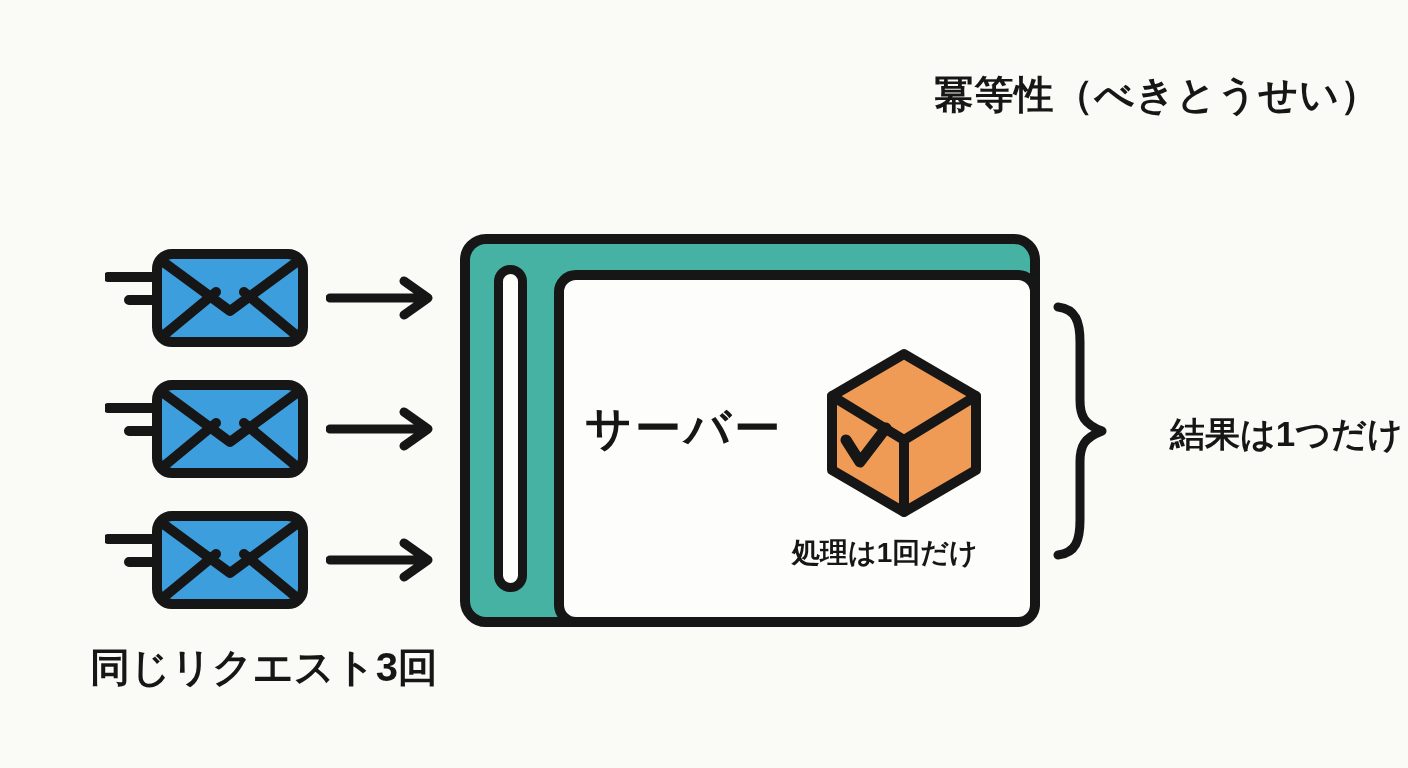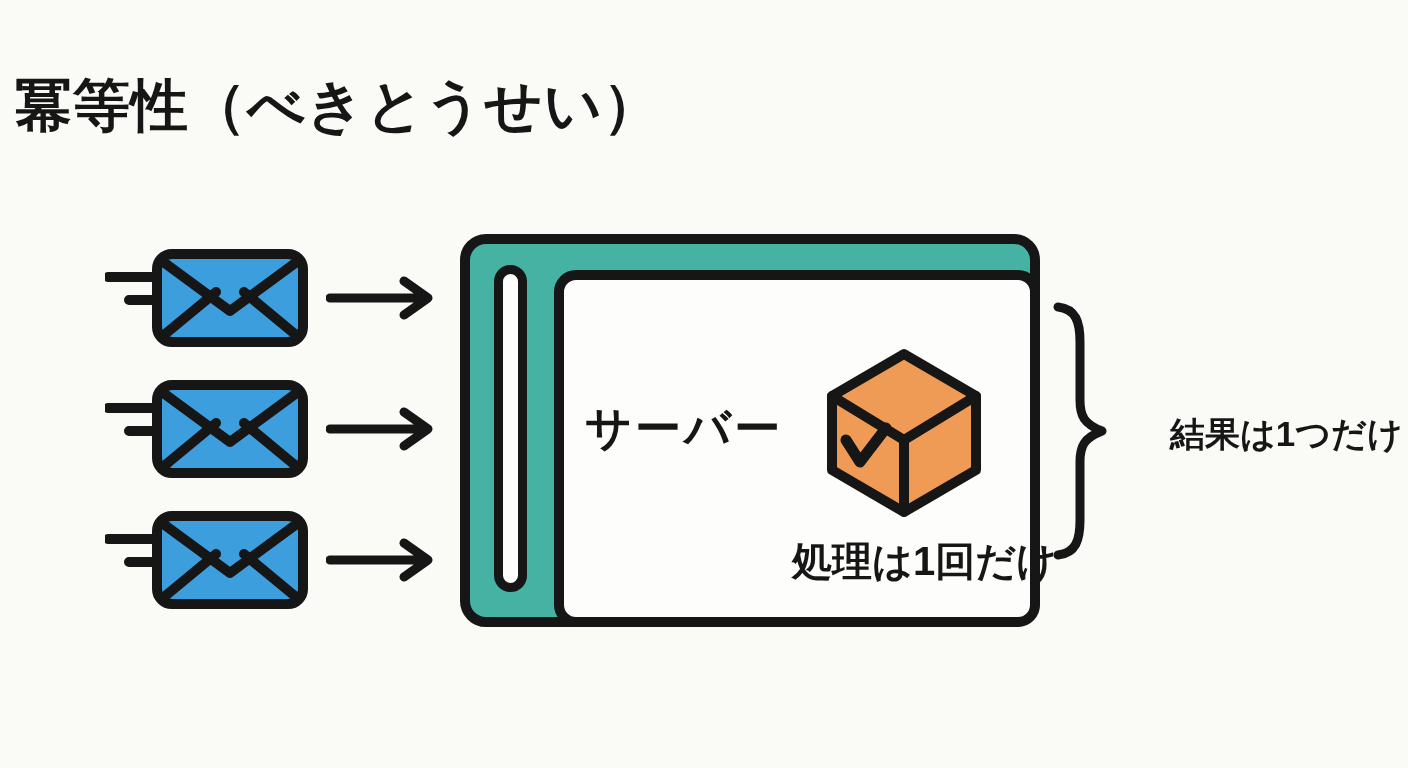--- a/index.html
+++ b/index.html
@@ -12,22 +12,22 @@
   }
   *{margin:0;padding:0;box-sizing:border-box;}
   html,body{background:#fff;}
   .canvas{
     position:relative;width:1408px;height:768px;overflow:hidden;
     background:var(--bg);
     font-family:"Liberation Sans","DejaVu Sans",sans-serif;
     color:var(--outline);
   }
   .title{
-    position:absolute;top:68px;left:0;width:1380px;text-align:left;
-    font-size:57px;font-weight:800;letter-spacing:1px;padding-left:15px;
+    position:absolute;top:68px;left:0;width:1380px;text-align:right;
+    font-size:39px;font-weight:800;letter-spacing:1px;padding-left:15px;
   }
   .request-row{position:absolute;left:105px;width:340px;height:98px;}
   .row-1{top:249px;}
   .row-2{top:380px;}
   .row-3{top:511px;}
   .speed-svg{position:absolute;left:0;top:0;}
   .envelope-svg{position:absolute;left:47px;top:0;}
   .arrow-svg{position:absolute;left:221px;top:27px;}
   .stroke{stroke:var(--outline);fill:none;stroke-linecap:round;stroke-linejoin:round;}
   .envelope-body{fill:var(--blue);stroke:var(--outline);stroke-linejoin:round;}
@@ -46,21 +46,21 @@
     position:absolute;left:24px;top:21px;width:33px;height:327px;
     background:var(--panel);border:9px solid var(--outline);border-radius:18px;
   }
   .server-label{
     position:absolute;left:21px;top:118px;
     font-size:46px;font-weight:800;letter-spacing:3px;white-space:nowrap;
   }
   .cube-svg{position:absolute;left:260px;top:68px;}
   .process-note{
     position:absolute;left:228px;top:254px;
-    font-size:40px;font-weight:800;white-space:nowrap;
+    font-size:28px;font-weight:800;white-space:nowrap;
   }
   .brace-svg{position:absolute;left:1050px;top:302px;}
   .result-label{
     position:absolute;left:1122px;top:411px;
     font-size:35px;font-weight:800;white-space:nowrap;margin-left:48px;
   }
   .requests-caption{
     position:absolute;left:90px;top:640px;
     font-size:40px;font-weight:800;white-space:nowrap;
   }
@@ -125,14 +125,15 @@
       </svg>
       <div class="process-note">処理は1回だけ</div>
     </div>
   </div>
 
   <svg class="brace-svg" width="62" height="258" viewBox="0 0 62 258">
     <path class="stroke" stroke-width="9" d="M8 5 C26 7, 30 20, 30 40 L30 98 C30 114, 34 122, 52 129 C34 136, 30 144, 30 160 L30 218 C30 238, 26 251, 8 253"></path>
   </svg>
   <div class="result-label">結果は1つだけ</div>
 
+  <div class="requests-caption">同じリクエスト3回</div>
 
 </div>
 
 </body></html>

